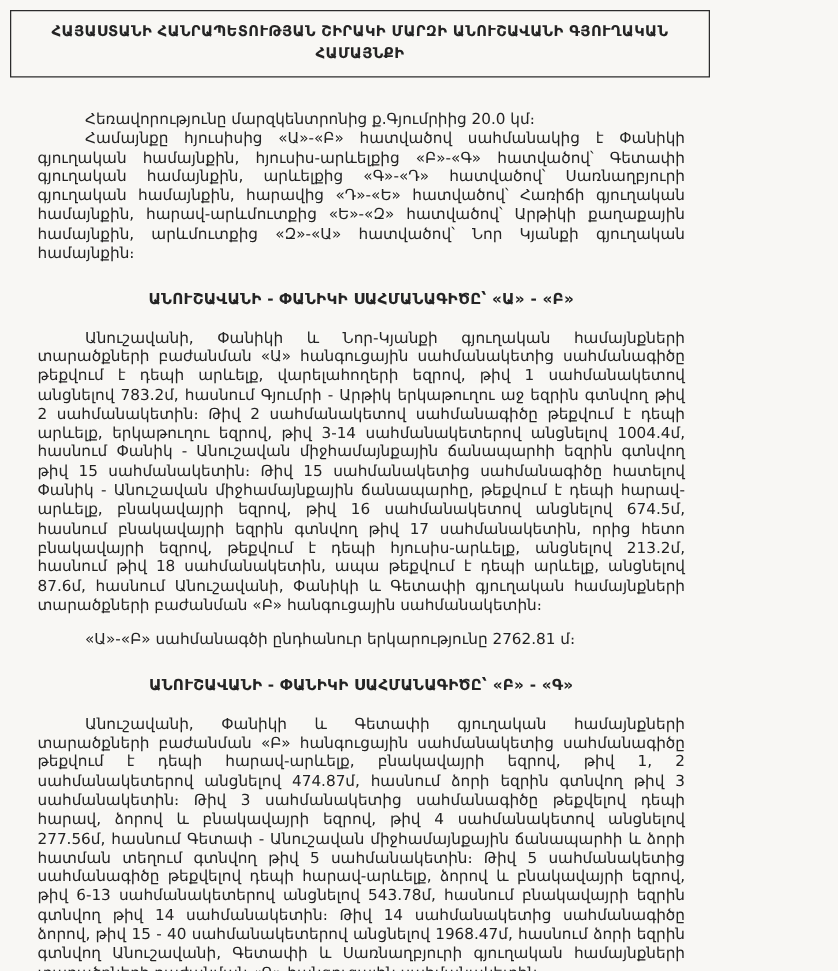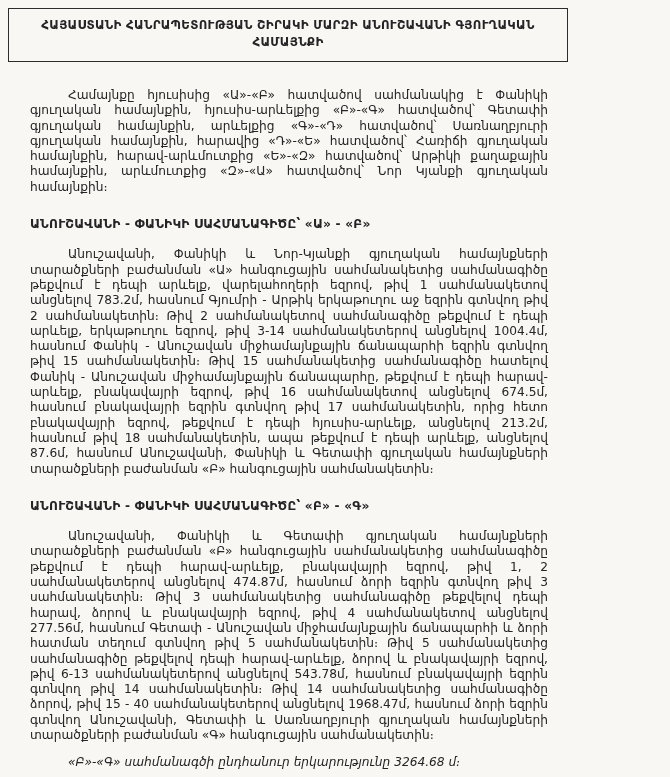--- a/index.html
+++ b/index.html
@@ -35,20 +35,21 @@
     font-size: 12.2px;
     line-height: 15.3px;
   }
   .doc-body p {
     margin: 0;
     text-indent: 38px;
     text-align: justify;
   }
   .heading {
     margin: 22px 0 15px 0;
+    text-align: center;
     font-weight: bold;
     font-size: 12.2px;
     letter-spacing: 0.2px;
   }
   p.total-line {
     margin-top: 12px;
   }
   p.total-line.spaced {
     font-style: italic;
   }
@@ -58,27 +59,29 @@
 
 <div class="page">
 
   <div class="title-box">
     <div class="title-line">ՀԱՅԱՍՏԱՆԻ ՀԱՆՐԱՊԵՏՈՒԹՅԱՆ ՇԻՐԱԿԻ ՄԱՐԶԻ ԱՆՈՒՇԱՎԱՆԻ ԳՅՈՒՂԱԿԱՆ ՀԱՄԱՅՆՔԻ</div>
   </div>
 
   <div class="doc-body">
 
 
+    <p>Հեռավորությունը մարզկենտրոնից ք.Գյումրիից 20.0 կմ։</p>
 
     <p>Համայնքը հյուսիսից «Ա»-«Բ» հատվածով սահմանակից է Փանիկի գյուղական համայնքին, հյուսիս-արևելքից «Բ»-«Գ» հատվածով՝ Գետափի գյուղական համայնքին, արևելքից «Գ»-«Դ» հատվածով՝ Սառնաղբյուրի գյուղական համայնքին, հարավից «Դ»-«Ե» հատվածով՝ Հառիճի գյուղական համայնքին, հարավ-արևմուտքից «Ե»-«Զ» հատվածով՝ Արթիկի քաղաքային համայնքին, արևմուտքից «Զ»-«Ա» հատվածով՝ Նոր Կյանքի գյուղական համայնքին։</p>
 
     <div class="heading">ԱՆՈՒՇԱՎԱՆԻ - ՓԱՆԻԿԻ ՍԱՀՄԱՆԱԳԻԾԸ՝ «Ա» - «Բ»</div>
 
     <p>Անուշավանի, Փանիկի և Նոր-Կյանքի գյուղական համայնքների տարածքների բաժանման «Ա» հանգուցային սահմանակետից սահմանագիծը թեքվում է դեպի արևելք, վարելահողերի եզրով, թիվ 1 սահմանակետով անցնելով 783.2մ, հասնում Գյումրի - Արթիկ երկաթուղու աջ եզրին գտնվող թիվ 2 սահմանակետին։ Թիվ 2 սահմանակետով սահմանագիծը թեքվում է դեպի արևելք, երկաթուղու եզրով, թիվ 3-14 սահմանակետերով անցնելով 1004.4մ, հասնում Փանիկ - Անուշավան միջհամայնքային ճանապարհի եզրին գտնվող թիվ 15 սահմանակետին։ Թիվ 15 սահմանակետից սահմանագիծը հատելով Փանիկ - Անուշավան միջհամայնքային ճանապարհը, թեքվում է դեպի հարավ-արևելք, բնակավայրի եզրով, թիվ 16 սահմանակետով անցնելով 674.5մ, հասնում բնակավայրի եզրին գտնվող թիվ 17 սահմանակետին, որից հետո բնակավայրի եզրով, թեքվում է դեպի հյուսիս-արևելք, անցնելով 213.2մ, հասնում թիվ 18 սահմանակետին, ապա թեքվում է դեպի արևելք, անցնելով 87.6մ, հասնում Անուշավանի, Փանիկի և Գետափի գյուղական համայնքների տարածքների բաժանման «Բ» հանգուցային սահմանակետին։</p>
 
+    <p class="total-line">«Ա»-«Բ» սահմանագծի ընդհանուր երկարությունը 2762.81 մ։</p>
 
     <div class="heading">ԱՆՈՒՇԱՎԱՆԻ - ՓԱՆԻԿԻ ՍԱՀՄԱՆԱԳԻԾԸ՝ «Բ» - «Գ»</div>
 
     <p>Անուշավանի, Փանիկի և Գետափի գյուղական համայնքների տարածքների բաժանման «Բ» հանգուցային սահմանակետից սահմանագիծը թեքվում է դեպի հարավ-արևելք, բնակավայրի եզրով, թիվ 1, 2 սահմանակետերով անցնելով 474.87մ, հասնում ձորի եզրին գտնվող թիվ 3 սահմանակետին։ Թիվ 3 սահմանակետից սահմանագիծը թեքվելով դեպի հարավ, ձորով և բնակավայրի եզրով, թիվ 4 սահմանակետով անցնելով 277.56մ, հասնում Գետափ - Անուշավան միջհամայնքային ճանապարհի և ձորի հատման տեղում գտնվող թիվ 5 սահմանակետին։ Թիվ 5 սահմանակետից սահմանագիծը թեքվելով դեպի հարավ-արևելք, ձորով և բնակավայրի եզրով, թիվ 6-13 սահմանակետերով անցնելով 543.78մ, հասնում բնակավայրի եզրին գտնվող թիվ 14 սահմանակետին։ Թիվ 14 սահմանակետից սահմանագիծը ձորով, թիվ 15 - 40 սահմանակետերով անցնելով 1968.47մ, հասնում ձորի եզրին գտնվող Անուշավանի, Գետափի և Սառնաղբյուրի գյուղական համայնքների տարածքների բաժանման «Գ» հանգուցային սահմանակետին։</p>
 
     <p class="total-line spaced">«Բ»-«Գ» սահմանագծի ընդհանուր երկարությունը 3264.68 մ։</p>
 
   </div>
 </div>
 

